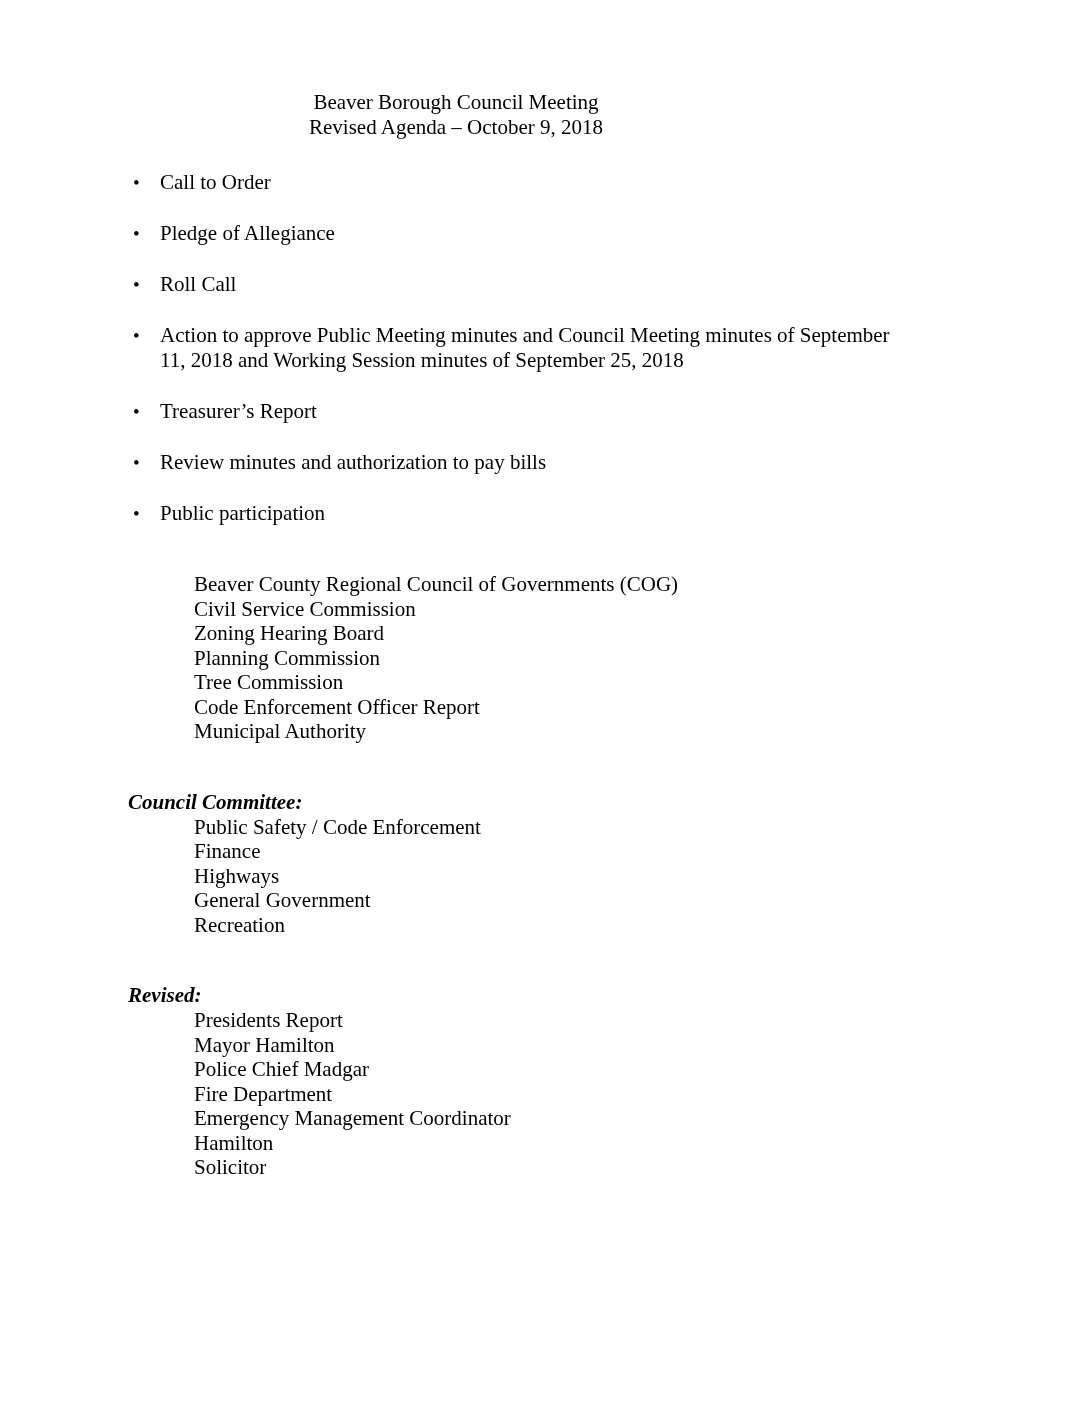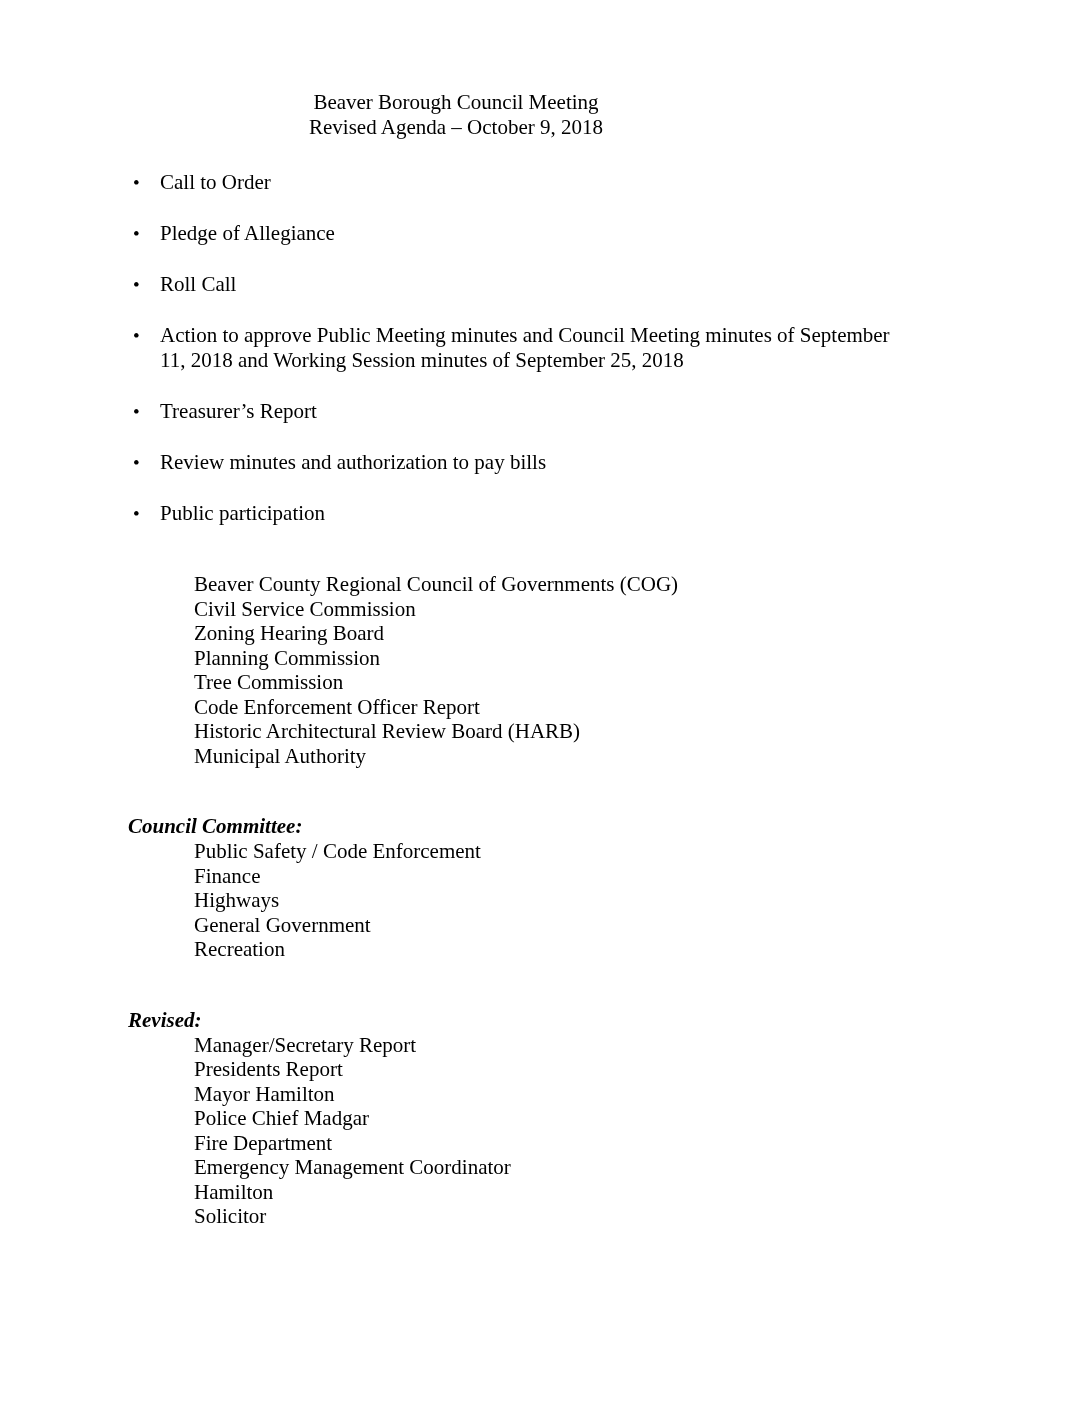--- a/index.html
+++ b/index.html
@@ -103,40 +103,38 @@
   </ul>
 
   <div class="section">
     <ul class="section-list">
       <li>Beaver County Regional Council of Governments (COG)</li>
       <li>Civil Service Commission</li>
       <li>Zoning Hearing Board</li>
       <li>Planning Commission</li>
       <li>Tree Commission</li>
       <li>Code Enforcement Officer Report</li>
-      <li>Historic Architectural Review Board (HARB)</li>
       <li>Municipal Authority</li>
     </ul>
   </div>
 
   <div class="section">
     <div class="section-heading">Council Committee:</div>
     <ul class="section-list">
       <li>Public Safety / Code Enforcement</li>
       <li>Finance</li>
       <li>Highways</li>
       <li>General Government</li>
       <li>Recreation</li>
     </ul>
   </div>
 
   <div class="section">
     <div class="section-heading">Revised:</div>
     <ul class="section-list">
-      <li>Manager/Secretary Report</li>
       <li>Presidents Report</li>
       <li>Mayor Hamilton</li>
       <li>Police Chief Madgar</li>
       <li>Fire Department</li>
       <li>Emergency Management Coordinator</li>
       <li>Hamilton</li>
       <li>Solicitor</li>
     </ul>
   </div>
 

